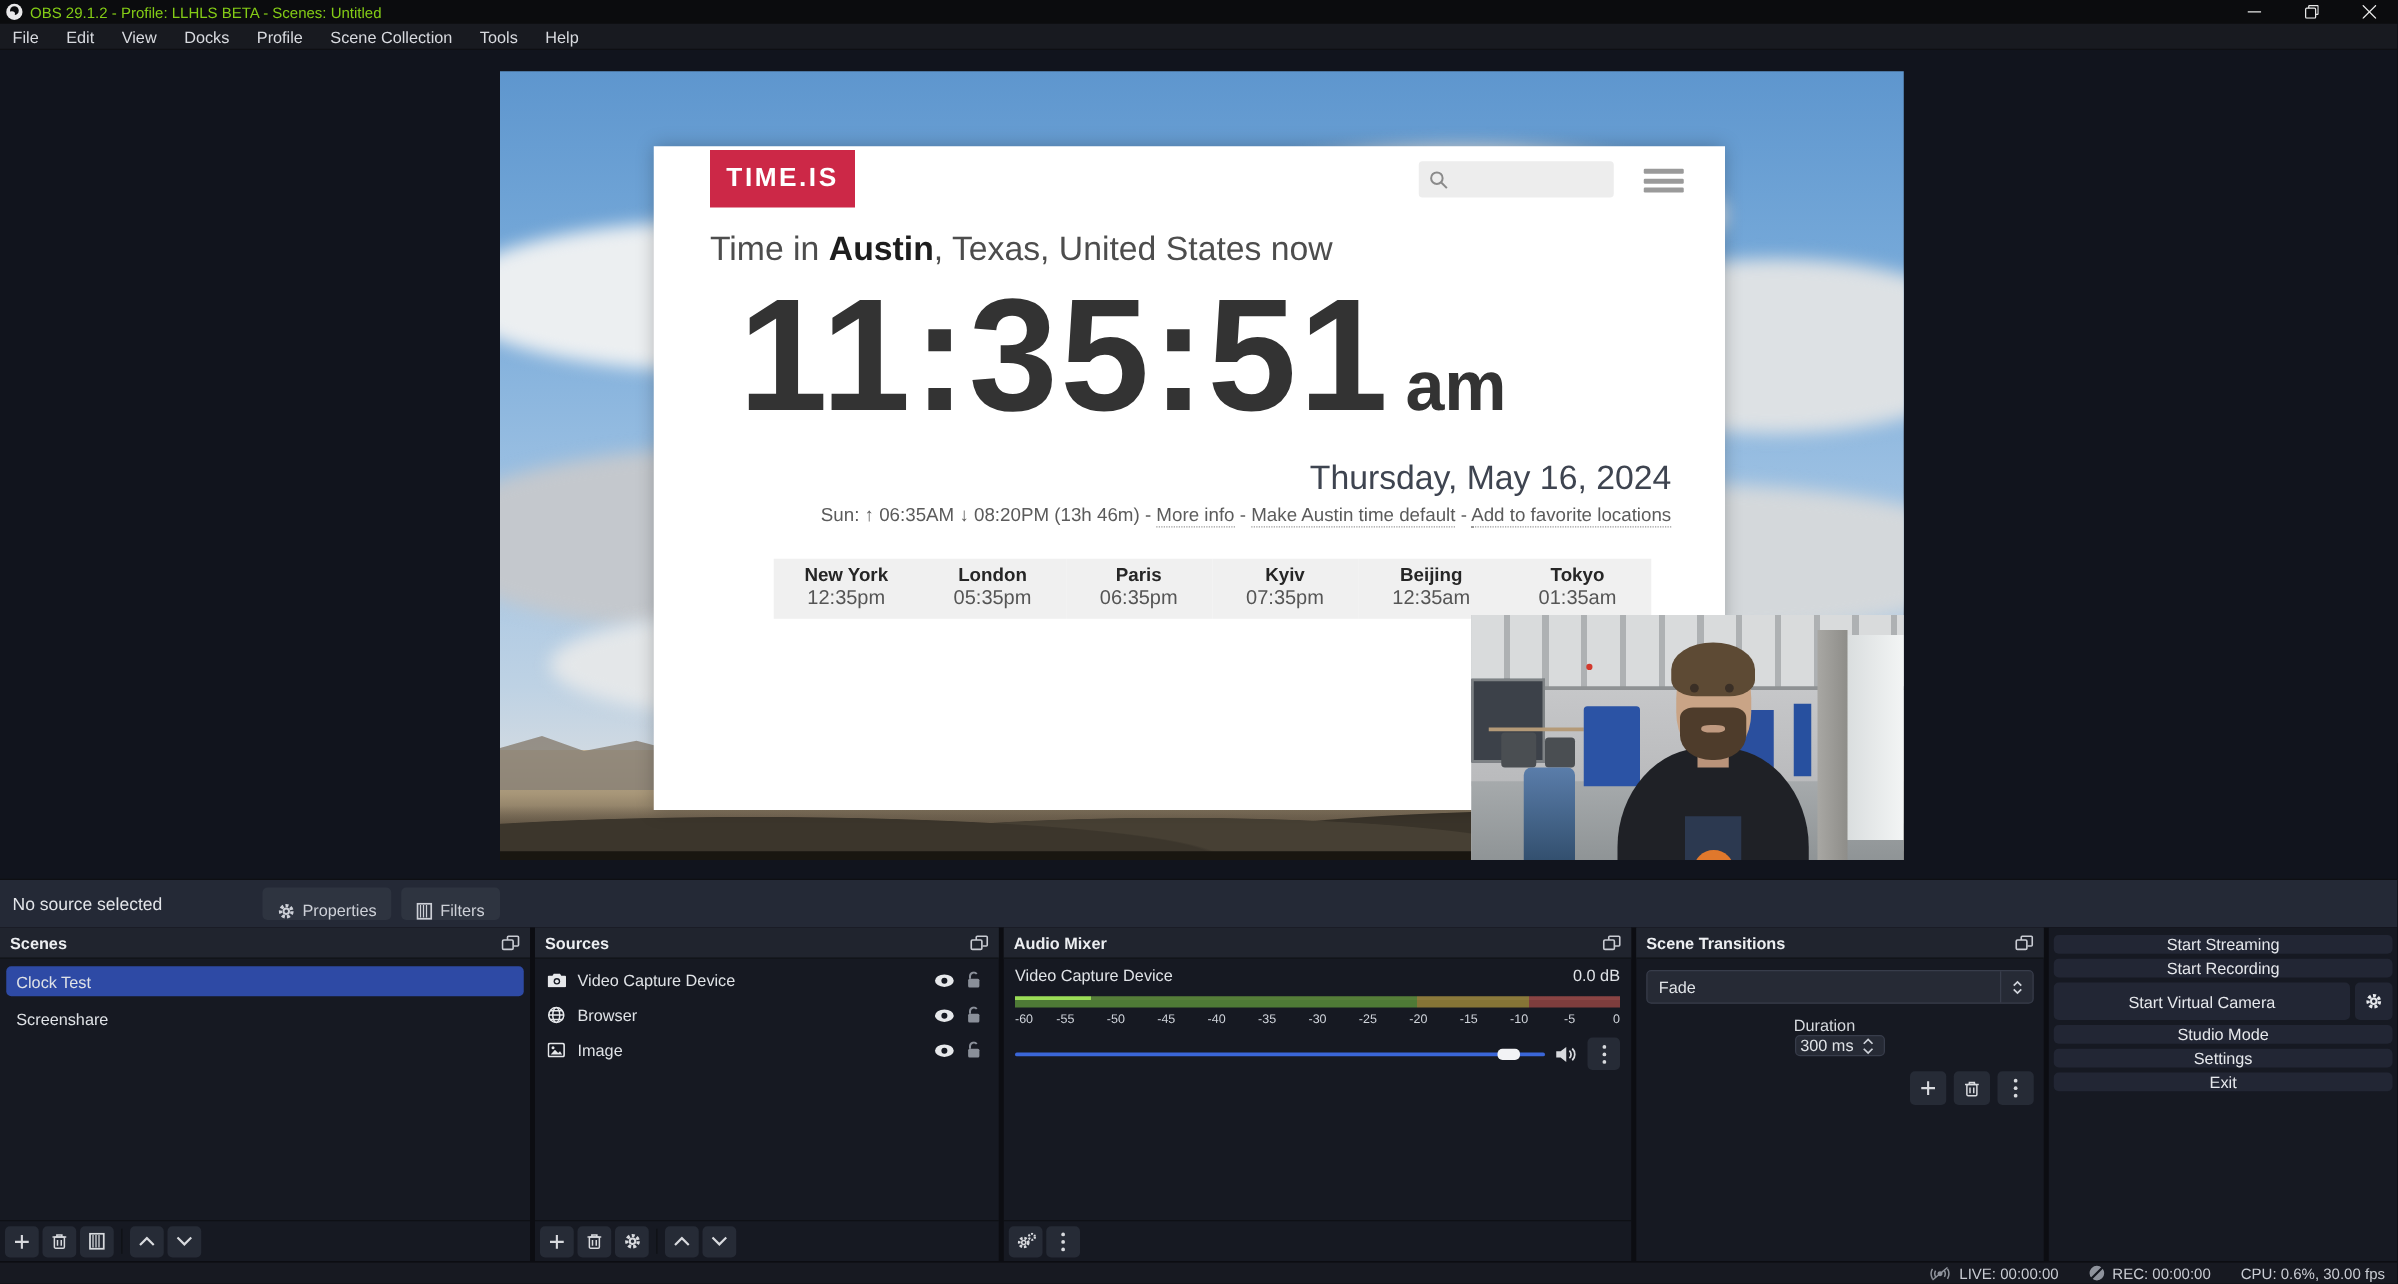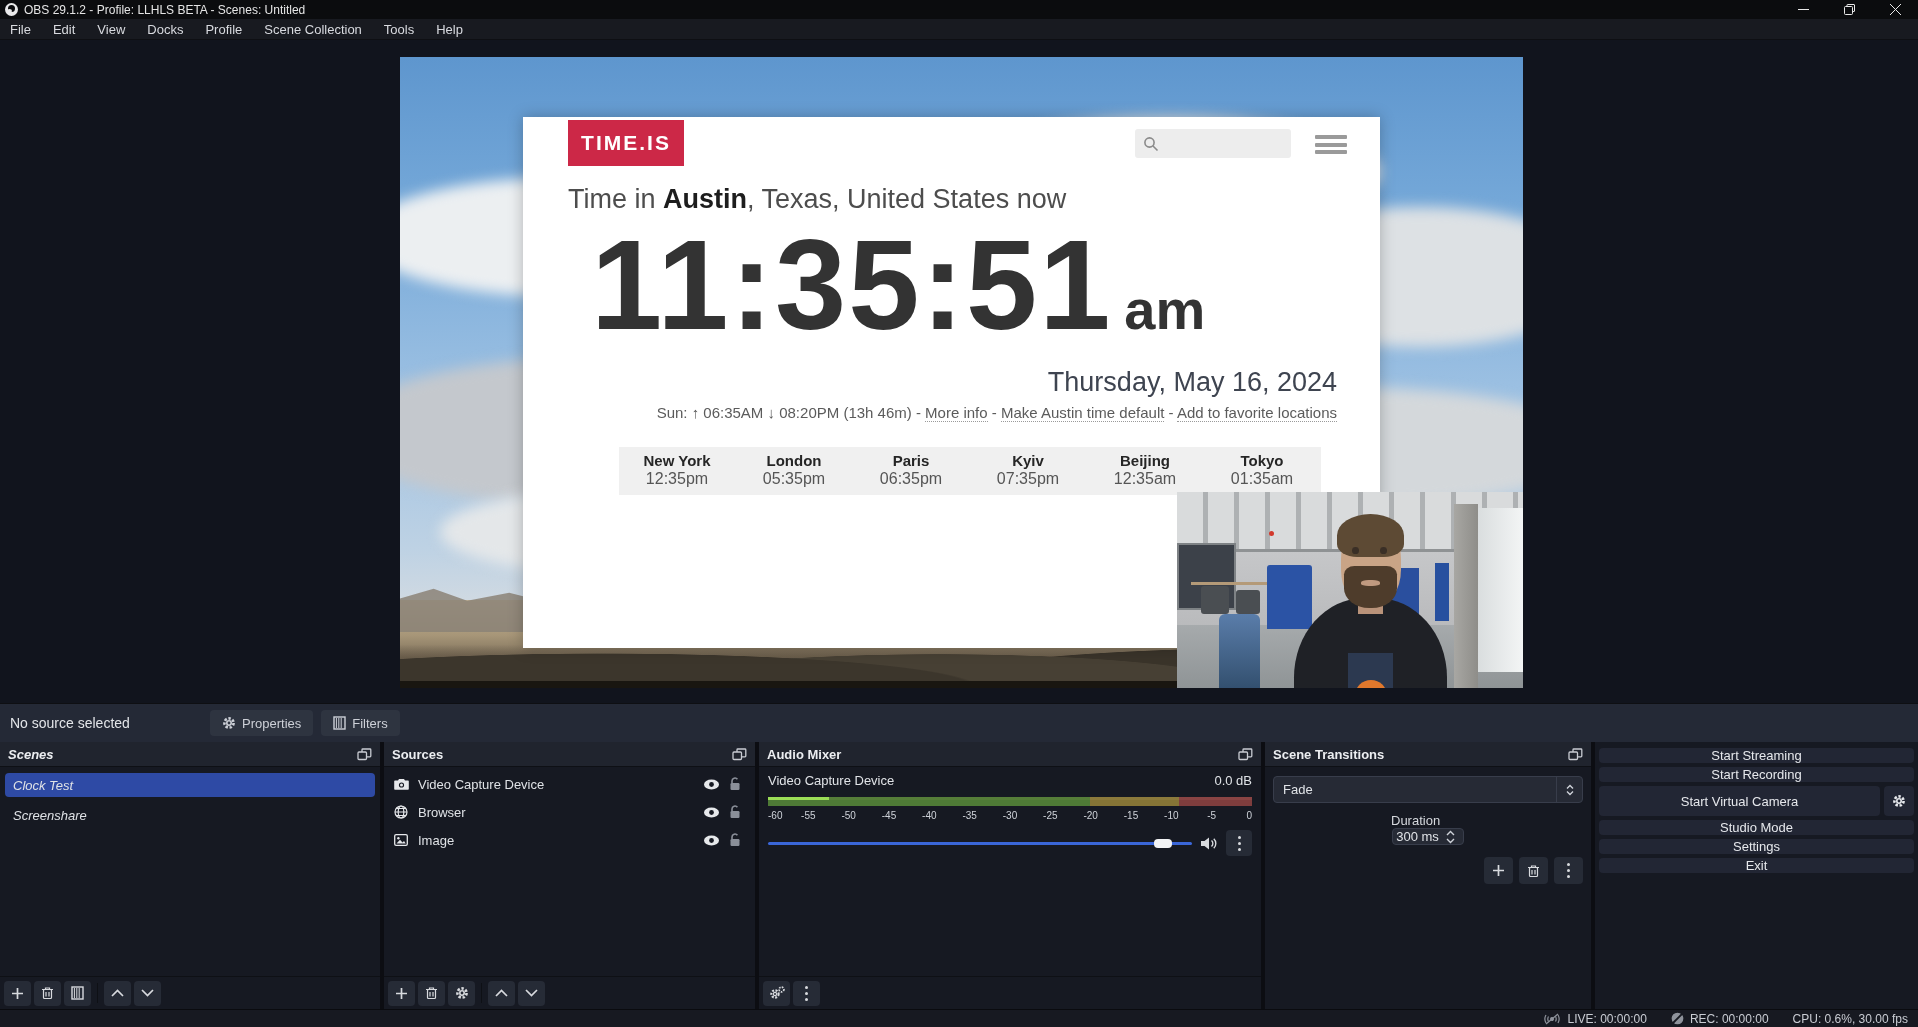--- a/index.html
+++ b/index.html
@@ -1,21 +1,21 @@
 <!DOCTYPE html>
 <html><head>
 <meta charset="utf-8">
 <style>
   * { margin:0; padding:0; box-sizing:border-box; }
   html,body { width:1918px; height:1027px; overflow:hidden; background:#0c0d12;
               font-family:"Liberation Sans", sans-serif; }
   .app { width:1918px; height:1027px; display:flex; flex-direction:column; }
 
   
-  .titlebar { height:19px; background:#0b0c0e; display:flex; align-items:center; color:#e5e5e5; font-size:12px; }
+  .titlebar { height:19px; background:#0b0c0e; display:flex; align-items:center; color:#84cc16; font-size:12px; }
   .obs-logo { width:13px; height:13px; margin:0 6px 0 5px; position:relative; }
   .obs-logo .c1 { position:absolute; inset:0; border-radius:50%; background:#e9e9ea; }
   .obs-logo .c2 { position:absolute; left:3px; top:2px; width:7px; height:7px; border-radius:50%; background:#0b0c0e; }
   .obs-logo .c3 { position:absolute; left:2px; top:6px; width:5px; height:4px; border-radius:50%; background:#e9e9ea; }
   .win-btns { margin-left:auto; display:flex; height:100%; }
   .win-btn { width:46px; display:flex; align-items:center; justify-content:center; color:#e8e8e8; }
   .win-btn svg { display:block; }
 
   
   .menubar { height:21px; background:#181a20; display:flex; align-items:center; color:#d8dadf; font-size:13px; border-bottom:1px solid #0e0f13; }
@@ -90,26 +90,26 @@
   .wc-head { position:absolute; left:31%; top:2%; width:38%; height:44%; background:#c9a486; border-radius:46% 46% 42% 42%; }
   .wc-hair { position:absolute; left:29%; top:-1%; width:42%; height:22%; background:#5d4a34; border-radius:50% 50% 30% 30%; }
   .wc-beard { position:absolute; left:33.5%; top:26%; width:33%; height:21%; background:#4e3c2b; border-radius:20% 20% 48% 48%; }
   .wc-mouth { position:absolute; left:44%; top:33%; width:12%; height:3%; background:#c09a80; border-radius:40%; }
   .wc-eye { position:absolute; top:16%; width:4.5%; height:3.5%; background:#3a2f26; border-radius:50%; }
 
   
   .srctoolbar { height:39px; background:#242936; display:flex; align-items:center; border-top:1px solid #0e0f13; }
   .src-status { color:#e3e5e9; font-size:14px; margin-left:10px; width:200px; }
   .tool-btn { height:26px; background:#2e3440; border-radius:4px; color:#cdd0d7; font-size:13px;
-              display:flex; align-items:center; gap:6px; padding:0 12px; margin-right:8px; }
+              display:flex; align-items:flex-end; gap:6px; padding:0 12px; margin-right:8px; }
 
   
   .docks { height:267px; display:flex; gap:4px; background:#0c0d12; }
   .panel { background:#161922; display:flex; flex-direction:column; }
-  .p-scenes { width:380px;font-style:italic; } .p-sources { width:371px; } .p-mixer { width:502px; }
+  .p-scenes { width:424px; } .p-sources { width:371px; } .p-mixer { width:502px; }
   .p-trans { width:326px; } .p-controls { flex:1; }
   .panel-header { height:25px; background:#20242e; border-bottom:1px solid #0e1015;
                   display:flex; align-items:center; justify-content:space-between; padding:0 8px; }
   .panel-title { color:#eceef1; font-size:13px; font-weight:bold; }
   .panel-body { flex:1; position:relative; }
   .panel-foot { height:33px; border-top:1px solid #0e1015; display:flex; align-items:center; padding:0 4px; gap:3px; }
   .foot-btn { width:27px; height:25px; display:flex; align-items:center; justify-content:center;
               background:#262b36; border-radius:4px; color:#d8dade; }
   .foot-sep { width:1px; height:20px; background:#0e1015; margin:0 3px; }
 

